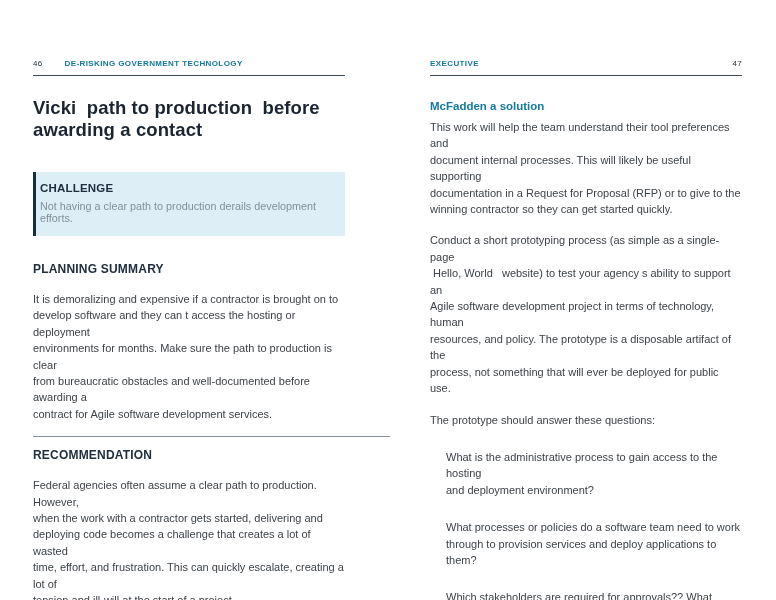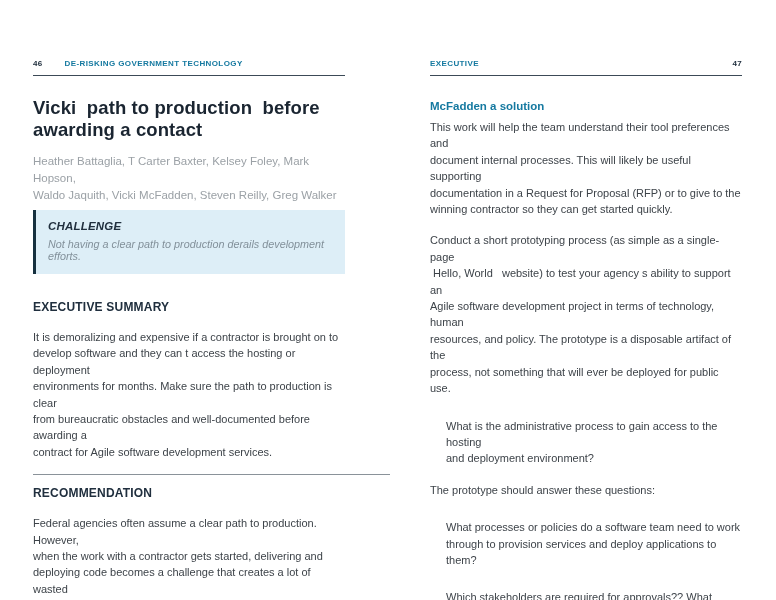--- a/index.html
+++ b/index.html
@@ -24,45 +24,44 @@
   .page { position: absolute; top: 26px; width: 312px; }
   .page.left  { left: 33px; }
   .page.right { left: 430px; }
 
   .running-head {
     display: flex; align-items: baseline;
     border-bottom: 1px solid var(--rule-dark);
     padding-bottom: 7px;
   }
   .running-head .pagenum {
-    font-size: 8px; font-weight: bold; color: var(--navy); letter-spacing: .3px;
+    font-size: 8px; font-weight: normal; color: var(--navy); letter-spacing: .3px;
   }
   .running-head .runtitle {
     font-size: 8px; font-weight: bold; color: var(--teal); letter-spacing: .4px; margin-top: 33px;
   }
   .page.left .runtitle { margin-left: 22px; }
   .page.right .running-head { justify-content: space-between; }
 
   .pre { white-space: pre-wrap; }
 
   h1.article-title {
     margin-top: 21px;
     font-size: 18.5px; line-height: 22px; font-weight: bold;
     color: #1a2531; letter-spacing: .1px;
   }
   p.authors {
     margin-top: 12px;
     font-size: 11.5px; line-height: 17px; color: var(--gray);
   }
   aside.challenge {
-    margin-top: 6px;
+    margin-top: 31px;
     background: var(--challenge-bg);
     border-left: 3px solid var(--challenge-border);
-    padding: 10px 12px 12px 12px;
-    font-style: italic;
+    padding: 10px 12px 12px 4px;
   }
   .challenge-label {
     font-size: 11.5px; font-weight: bold; color: var(--navy); letter-spacing: .2px;
   }
   .challenge-text {
     margin-top: 6px;
     font-size: 10.8px; color: var(--challenge-text);
   }
   h2.section-heading {
     margin-top: 26px;
@@ -93,29 +92,27 @@
 
   <section class="page left">
     <header class="running-head">
       <span class="pagenum">46</span>
       <span class="runtitle">DE-RISKING GOVERNMENT TECHNOLOGY</span>
     </header>
 
     <h1 class="article-title pre">Vicki  path to production  before
 awarding a contact</h1>
 
-    <p class="authors pre">Heather Battaglia, T Carter Baxter, Kelsey Foley, Mark Hopson,
-Waldo Jaquith, Vicki McFadden, Steven Reilly, Greg Walker</p>
 
     <aside class="challenge">
       <div class="challenge-label">CHALLENGE</div>
       <div class="challenge-text">Not having a clear path to production derails development efforts.</div>
     </aside>
 
-    <h2 class="section-heading">EXECUTIVE SUMMARY</h2>
+    <h2 class="section-heading">PLANNING SUMMARY</h2>
     <p class="body pre">It is demoralizing and expensive if a contractor is brought on to
 develop software and they can t access the hosting or deployment
 environments for months. Make sure the path to production is clear
 from bureaucratic obstacles and well-documented before awarding a
 contract for Agile software development services.</p>
 
     <hr class="divider">
 
     <h2 class="section-heading">RECOMMENDATION</h2>
     <p class="body pre">Federal agencies often assume a clear path to production. However,
@@ -135,24 +132,24 @@
     <h3 class="teal-heading">McFadden a solution</h3>
     <p class="body pre">This work will help the team understand their tool preferences and
 document internal processes. This will likely be useful supporting
 documentation in a Request for Proposal (RFP) or to give to the
 winning contractor so they can get started quickly.</p>
     <p class="body pre">Conduct a short prototyping process (as simple as a single-page
  Hello, World   website) to test your agency s ability to support an
 Agile software development project in terms of technology, human
 resources, and policy. The prototype is a disposable artifact of the
 process, not something that will ever be deployed for public use.</p>
+    <p class="body pre">The prototype should answer these questions:</p>
+
     <p class="body pre indent question-gap">What is the administrative process to gain access to the hosting
 and deployment environment?</p>
-
-    <p class="body pre">The prototype should answer these questions:</p>
     <p class="body pre indent question-gap">What processes or policies do a software team need to work
 through to provision services and deploy applications to them?</p>
     <p class="body pre indent question-gap">Which stakeholders are required for approvals?? What things
 do they need to approve? What form do applications for
 approval take?</p>
 
   </section>
 
 </div>
 

